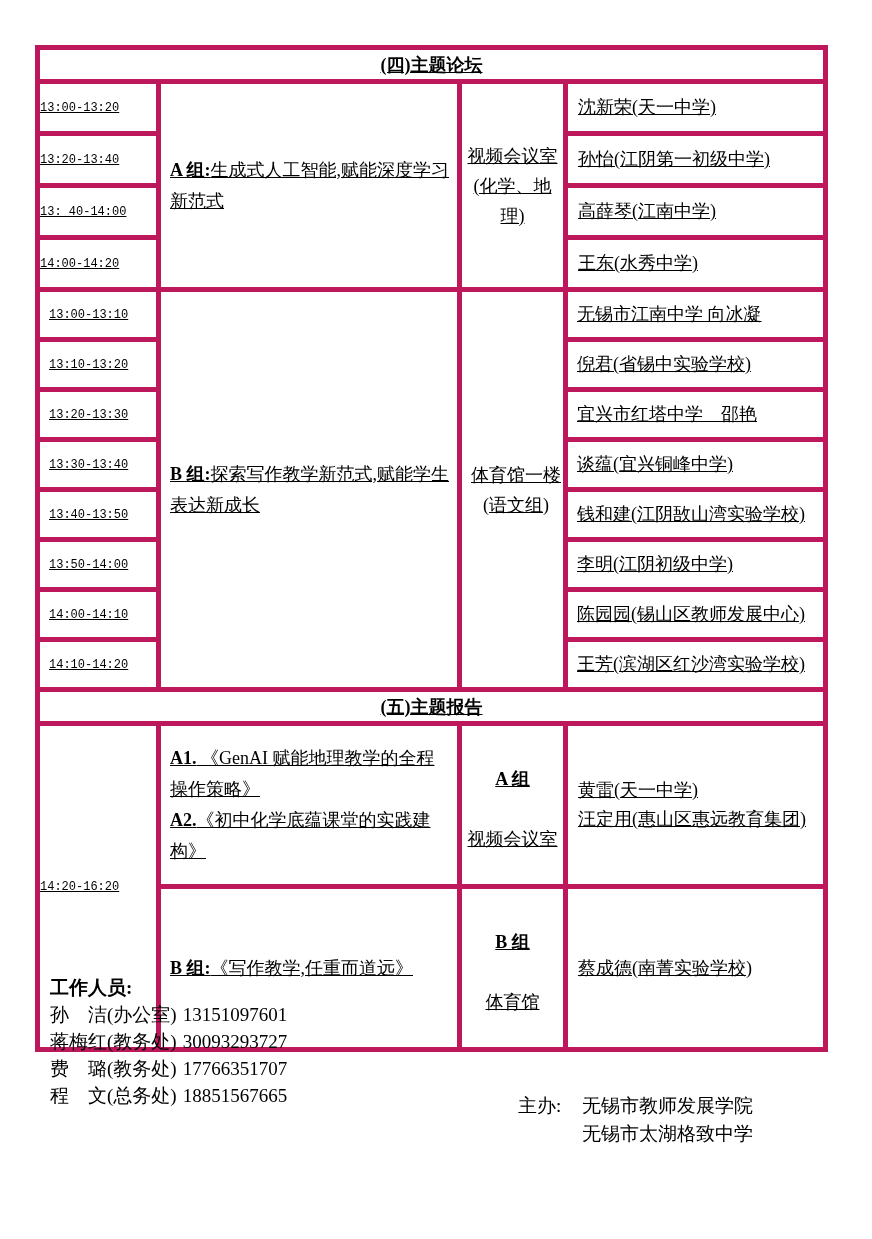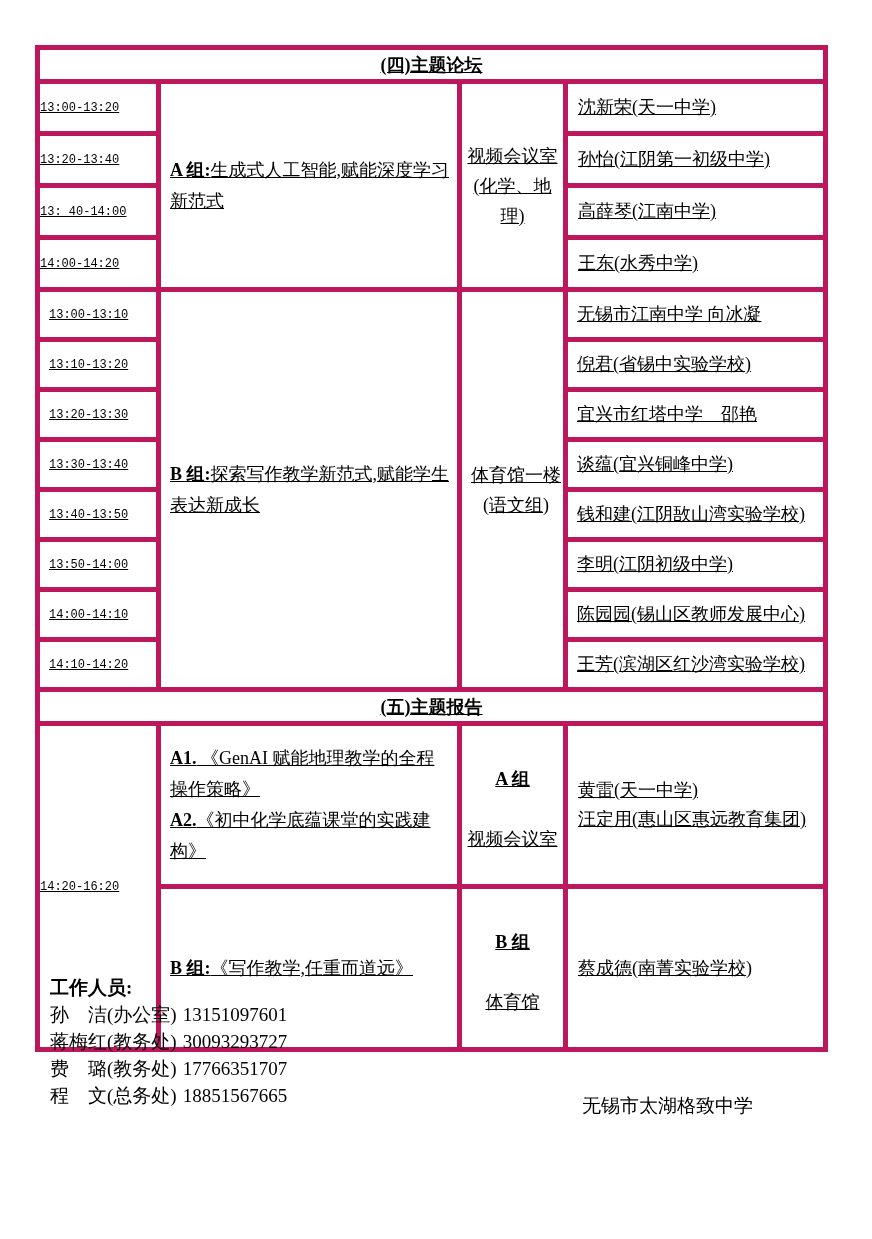--- a/index.html
+++ b/index.html
@@ -156,16 +156,20 @@
 <div class="staff-block">
   <div class="staff-heading">工作人员:</div>
   <div class="staff-line"><span>孙　洁</span><span>(办公室)</span><span class="phone">13151097601</span></div>
   <div class="staff-line"><span>蒋梅红</span><span>(教务处)</span><span class="phone">30093293727</span></div>
   <div class="staff-line"><span>费　璐</span><span>(教务处)</span><span class="phone">17766351707</span></div>
   <div class="staff-line"><span>程　文</span><span>(总务处)</span><span class="phone">18851567665</span></div>
 </div>
 
 <div class="organizer-block">
   <div class="org-line">
+      <span class="org-label">主办:</span>
+      <span>无锡市教师发展学院</span>
+    </div>
+  <div class="org-line">
       <span class="org-label"></span>
       <span>无锡市太湖格致中学</span>
     </div>
 </div>
 
 </body></html>

